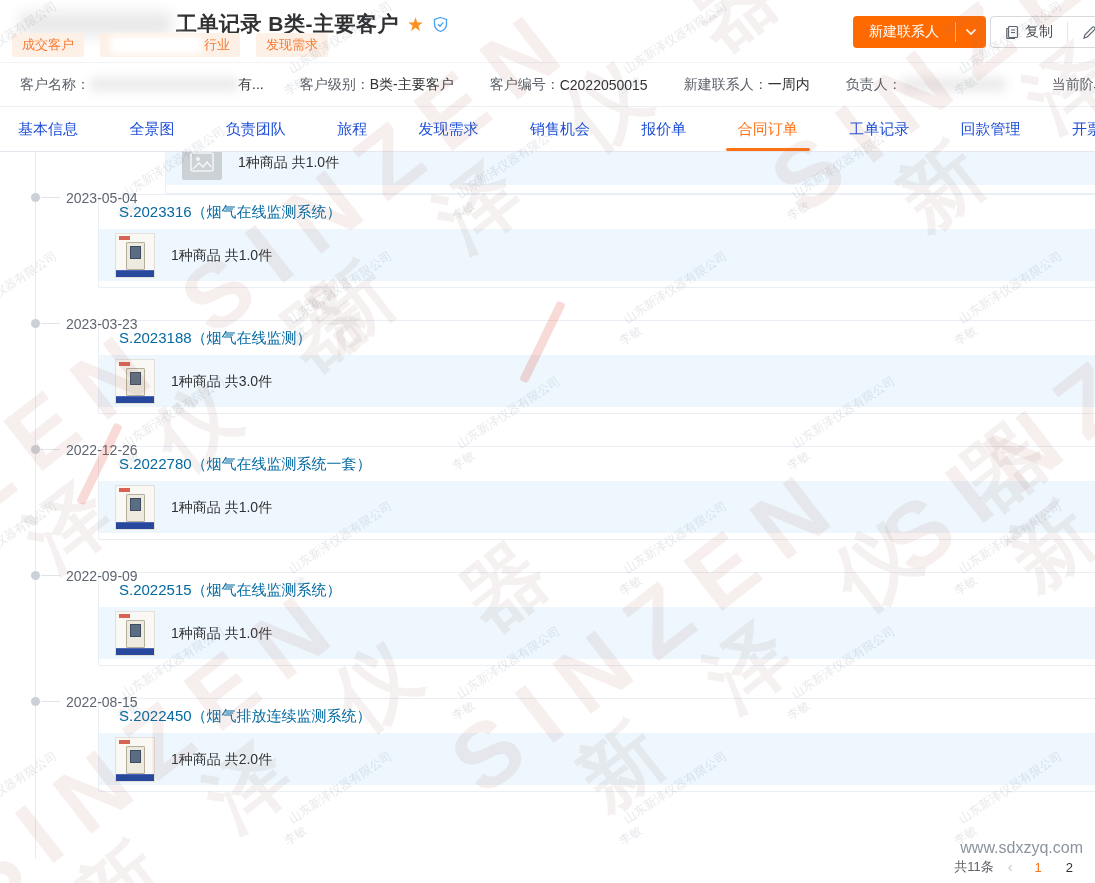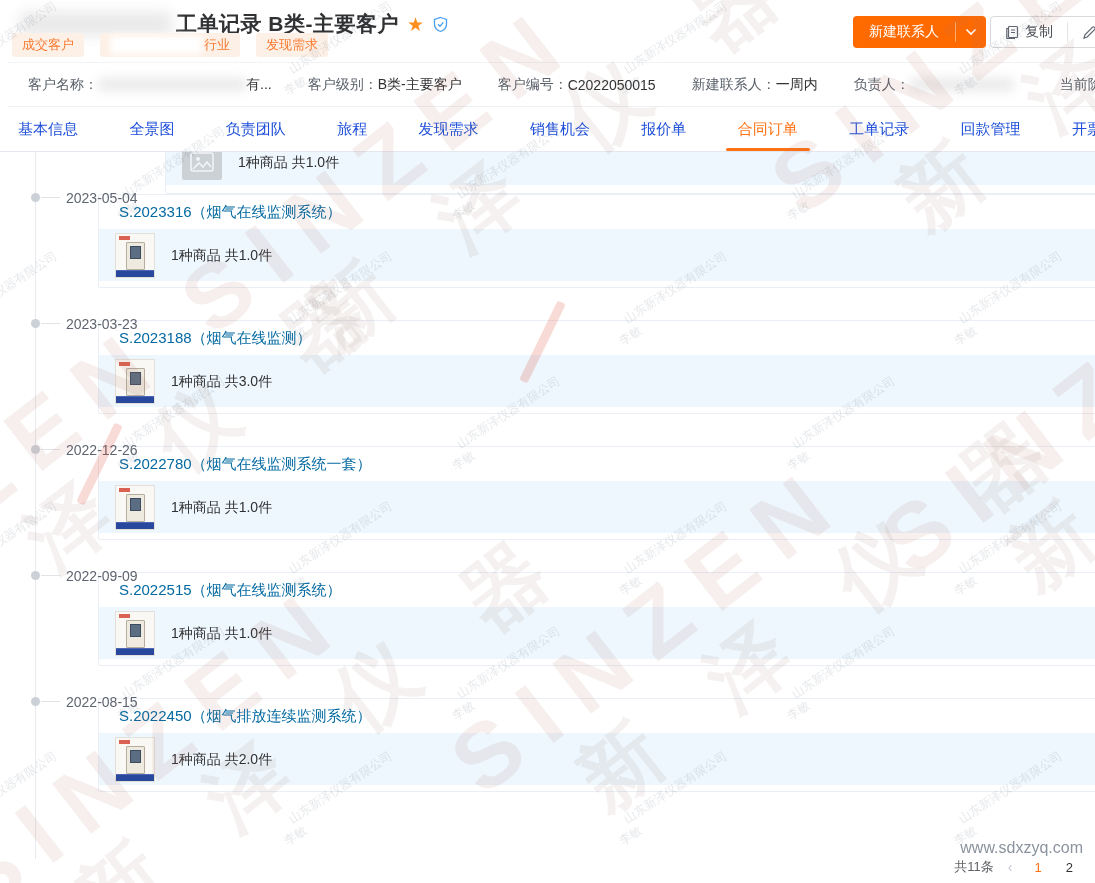--- a/index.html
+++ b/index.html
@@ -36,21 +36,21 @@
     position:absolute; top:16px; left:990px; width:132px; height:32px; background:#fff;
     border:1px solid #d9d9d9; border-radius:4px; display:flex; align-items:stretch;
   }
   .btn-white { display:flex; align-items:center; gap:6px; padding:0 14px; font-size:14px; color:#474b52; cursor:pointer; }
   .btn-group .vsep { width:1px; background:#e4e4e4; margin:5px 0; }
 
   
   .info-bar {
     position:absolute; top:62px; left:0; right:0; height:45px; z-index:10;
     border-top:1px solid #f2f3f5; border-bottom:1px solid #eef0f2;
-    display:flex; align-items:center; padding:0 20px; font-size:14px; background:#fff;margin-left:8px;
+    display:flex; align-items:center; padding:0 20px; font-size:14px; background:#fff;
   }
   .info-item { display:flex; align-items:center; white-space:nowrap; }
   .info-label { color:#5a6069; }
   .info-value { color:#303133; }
   .info-sep { width:1px; height:14px; background:#dcdfe6; margin:0 18px; }
   .val-blur { display:inline-block; height:15px; background:#ededed; filter:blur(5px); border-radius:2px; vertical-align:middle; }
   .stage-item { margin-left:46px; }
 
   
   .tab-bar {

